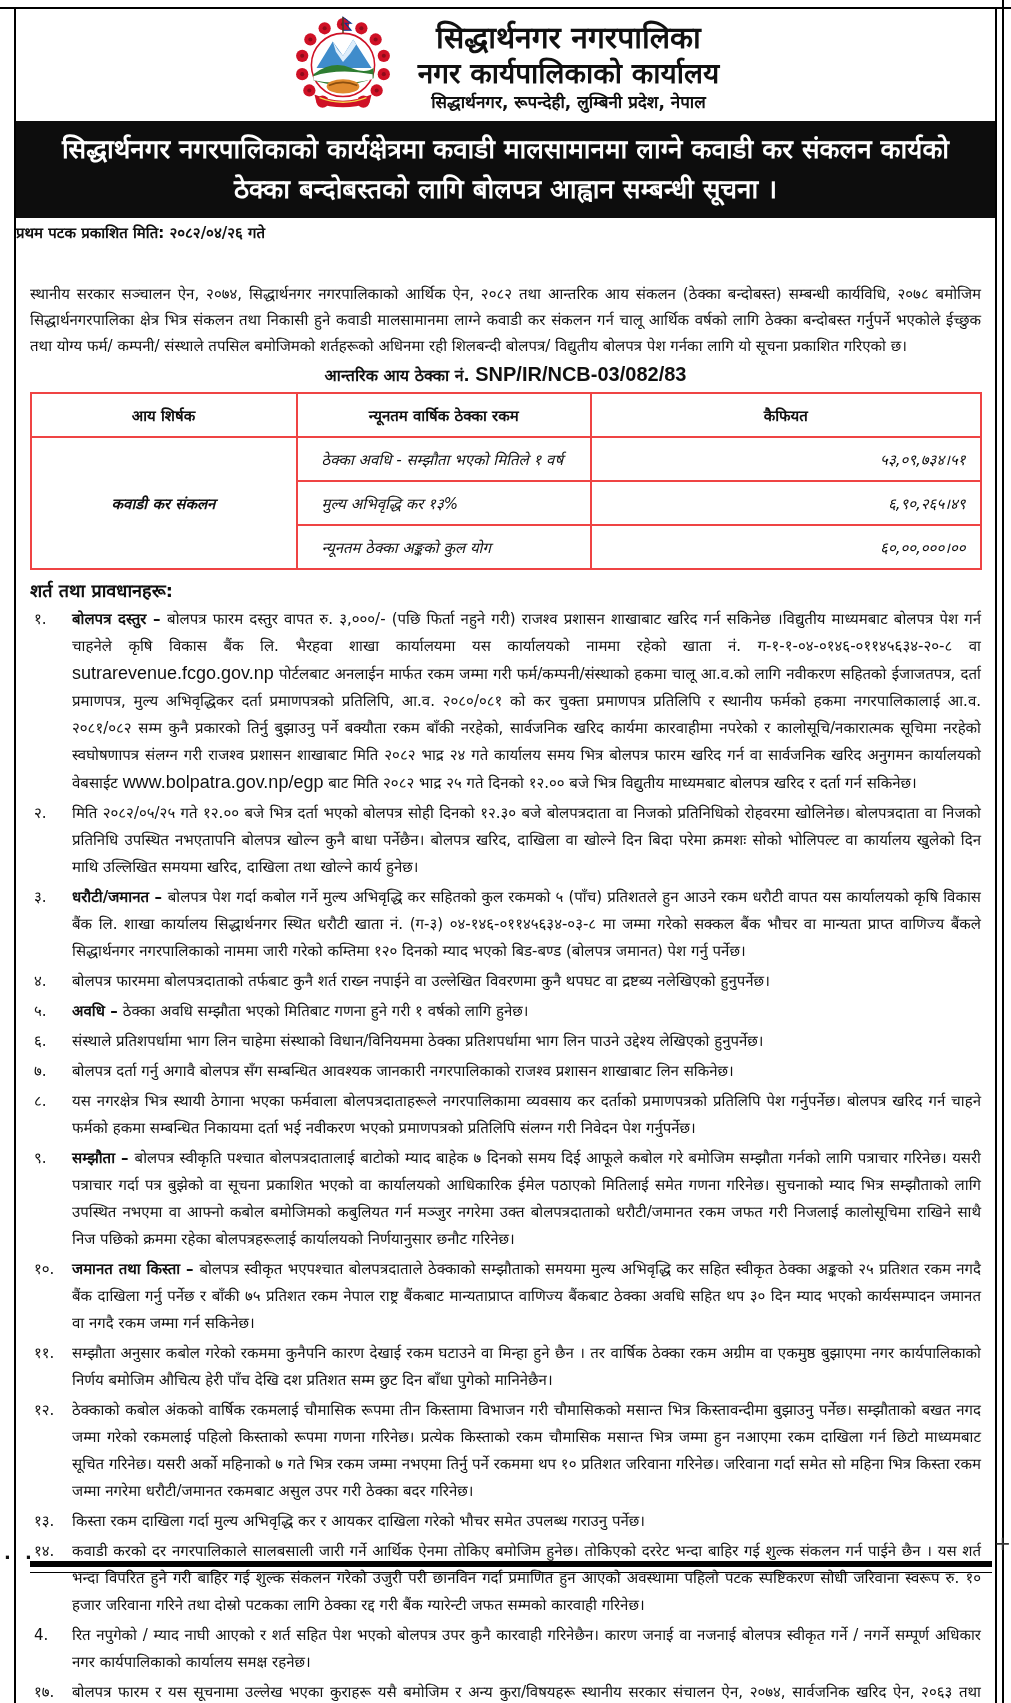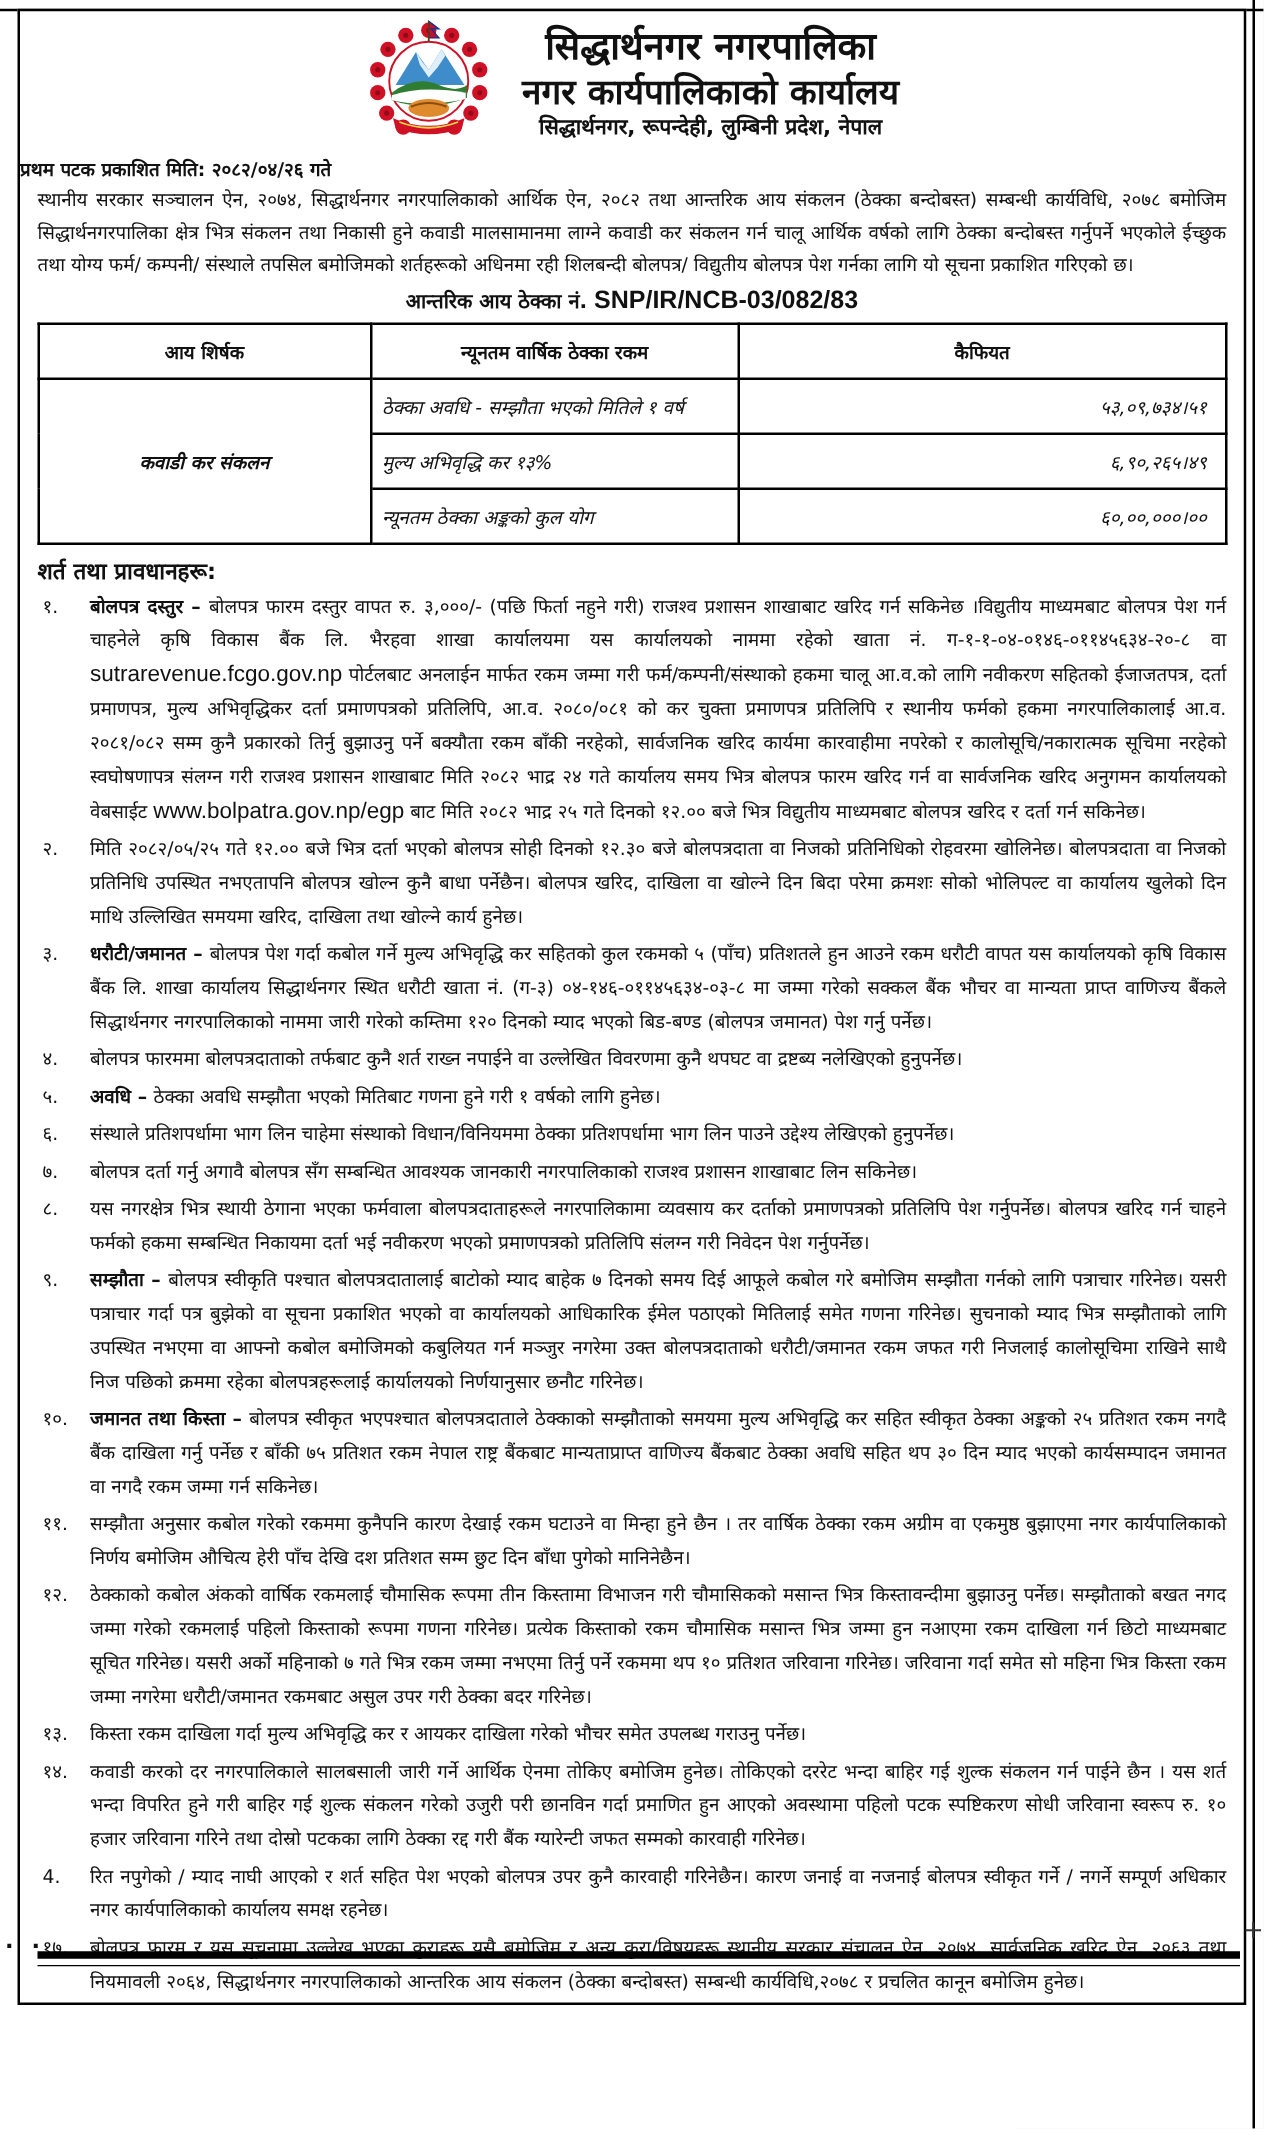--- a/index.html
+++ b/index.html
@@ -10,25 +10,25 @@
   .right-rule { position:absolute; top:0; right:7px; width:2px; height:100%; background:#000; }
   .frame { position:absolute; top:7px; left:14px; width:983px; border:2px solid #000; background:#fff; }
   .doc-header { display:flex; justify-content:center; align-items:center; gap:24px; padding:6px 10px 4px 10px; }
   .logo { width:102px; height:102px; flex:none; }
   .header-text { text-align:center; }
   .muni-name { font-size:30px; font-weight:bold; line-height:1.25; }
   .office-name { font-size:28px; font-weight:bold; line-height:1.25; }
   .address { font-size:17px; font-weight:bold; line-height:1.3; }
   .banner { background:#0d0d0d; color:#fff; font-weight:bold; text-align:center; font-size:26px; line-height:1.55; padding:8px 26px; }
   .date-line { text-align:left; font-weight:bold; font-size:15px; padding:4px 18px 0 0; }
-  .intro { font-size:15px; line-height:26px; text-align:justify; padding:2px 14px 0 14px; }
+  .intro { font-size:15px; line-height:26px; text-align:justify; padding:2px 14px 0 14px;margin-top:37px; }
   .ref-line { text-align:center; font-weight:bold; font-size:16px; padding:4px 0 6px 0; }
   .ref-num { font-family:"Liberation Sans",sans-serif; font-size:20px; font-weight:bold; }
   .rate-table { width:952px; margin:0 auto; border-collapse:collapse; font-size:15px; }
-  .rate-table th, .rate-table td { border:2px solid #000000; padding:6px 8px; }
+  .rate-table th, .rate-table td { border:2px solid #ef4444; padding:6px 24px; }
   .rate-table th { font-weight:bold; text-align:center; height:44px; }
   .rate-table td { height:44px;font-style:italic; }
   .col-title { width:28%; } .col-min { width:31%;margin-top:16px; } .col-remark { width:41%; }
   .income-title { text-align:center; font-weight:bold; }
   .amt { text-align:right; padding-right:14px !important; }
   .terms-heading { font-weight:bold; font-size:18px; padding:8px 0 4px 14px; }
   .terms-list { list-style:none; padding:0 14px 0 0; }
   .term { display:flex; margin-bottom:3px; }
   .term-num { flex:none; width:46px; padding-left:18px; font-size:15px; line-height:27px; }
   .term-body { flex:1; font-size:15px; line-height:27px; text-align:justify; padding-left:10px; }
@@ -102,20 +102,21 @@
           <path d="M27 81 Q50 90 73 81" stroke="#f7d84b" stroke-width="1.4" fill="none"></path>
         </svg>
       </div>
       <div class="header-text">
         <div class="muni-name">सिद्धार्थनगर नगरपालिका</div>
         <div class="office-name">नगर कार्यपालिकाको कार्यालय</div>
         <div class="address">सिद्धार्थनगर, रूपन्देही, लुम्बिनी प्रदेश, नेपाल</div>
       </div>
     </header>
 
+    <div class="banner">सिद्धार्थनगर नगरपालिकाको कार्यक्षेत्रमा कवाडी मालसामानमा लाग्ने कवाडी कर संकलन कार्यको ठेक्का बन्दोबस्तको लागि बोलपत्र आह्वान सम्बन्धी सूचना ।</div>
 
     <div class="date-line">प्रथम पटक प्रकाशित मिति: २०८२/०४/२६ गते</div>
 
     <p class="intro">स्थानीय सरकार सञ्चालन ऐन, २०७४, सिद्धार्थनगर नगरपालिकाको आर्थिक ऐन, २०८२ तथा आन्तरिक आय संकलन (ठेक्का बन्दोबस्त) सम्बन्धी कार्यविधि, २०७८ बमोजिम सिद्धार्थनगरपालिका क्षेत्र भित्र संकलन तथा निकासी हुने कवाडी मालसामानमा लाग्ने कवाडी कर संकलन गर्न चालू आर्थिक वर्षको लागि ठेक्का बन्दोबस्त गर्नुपर्ने भएकोले ईच्छुक तथा योग्य फर्म/ कम्पनी/ संस्थाले तपसिल बमोजिमको शर्तहरूको अधिनमा रही शिलबन्दी बोलपत्र/ विद्युतीय बोलपत्र पेश गर्नका लागि यो सूचना प्रकाशित गरिएको छ।</p>
 
     <div class="ref-line">
       <span>आन्तरिक आय ठेक्का नं. </span><span class="ref-num">SNP/IR/NCB-03/082/83</span>
     </div>
 
     <table class="rate-table">

